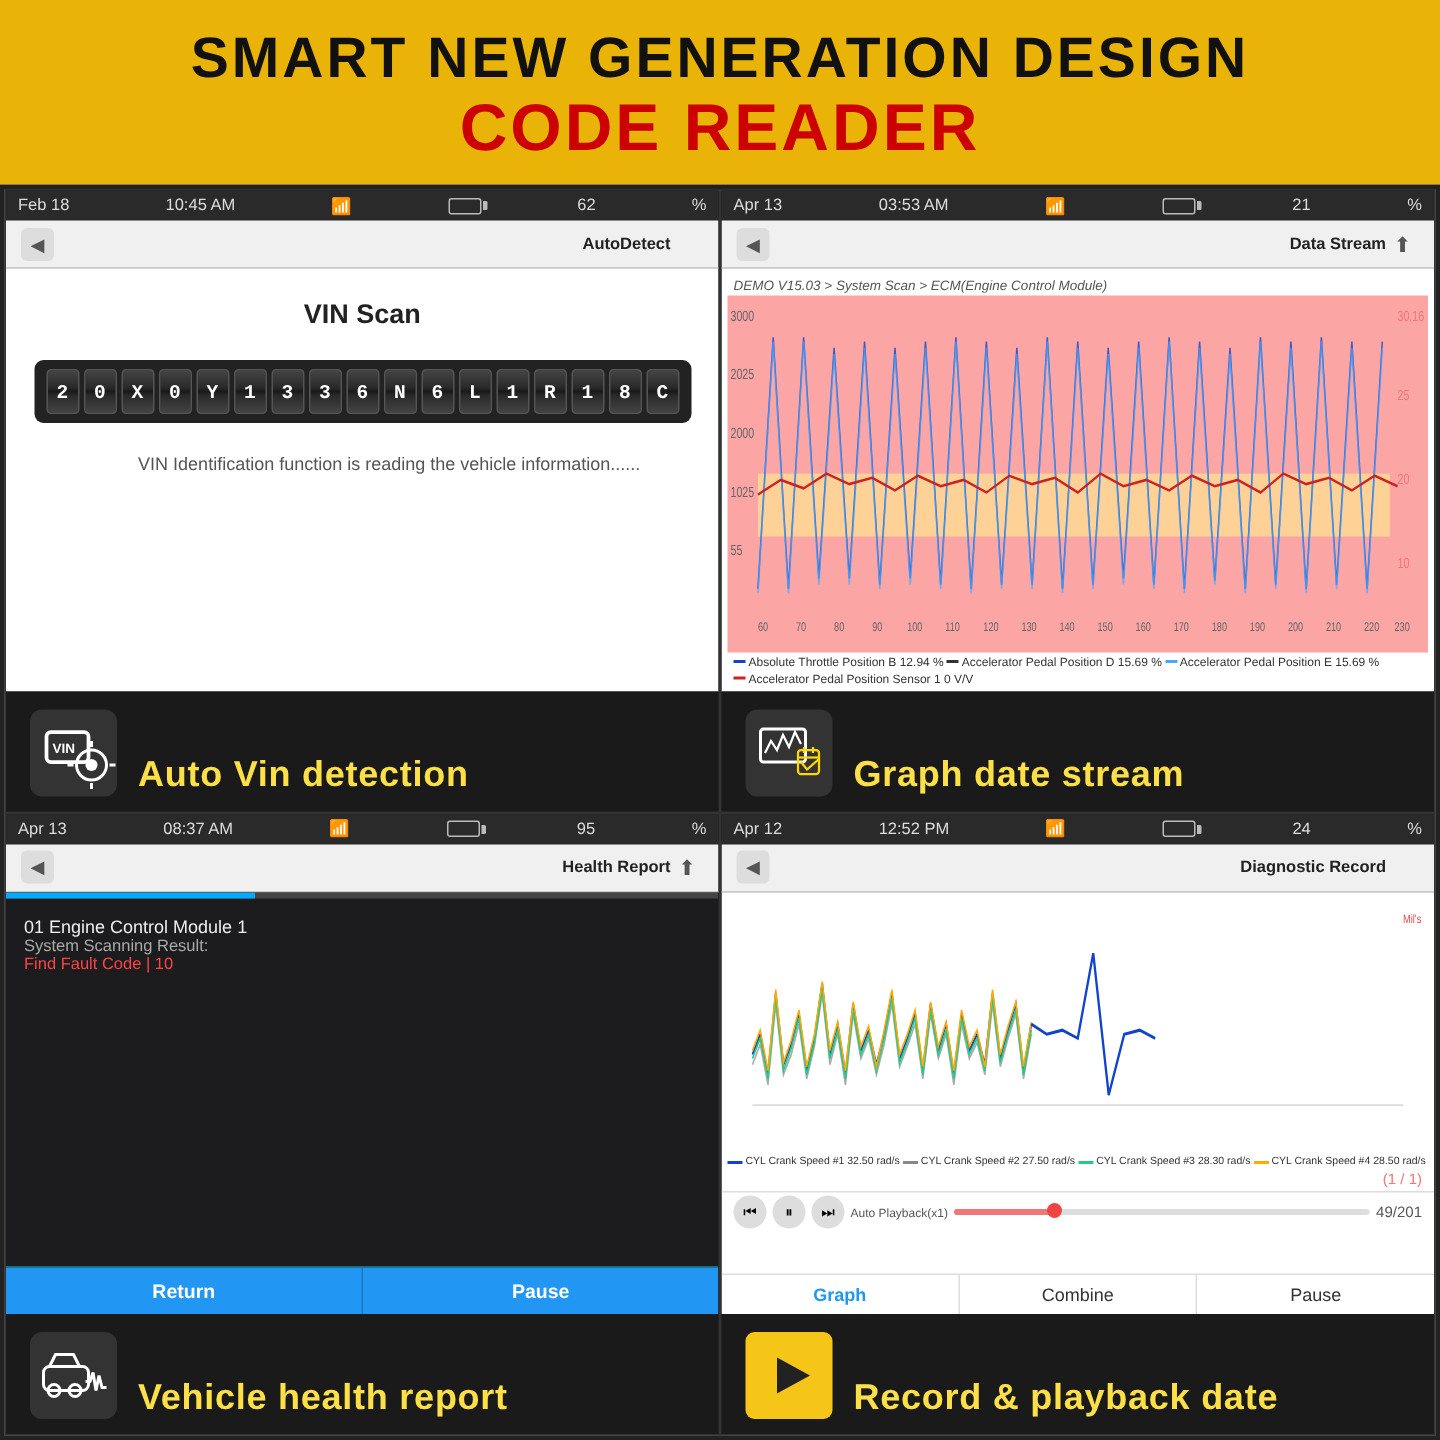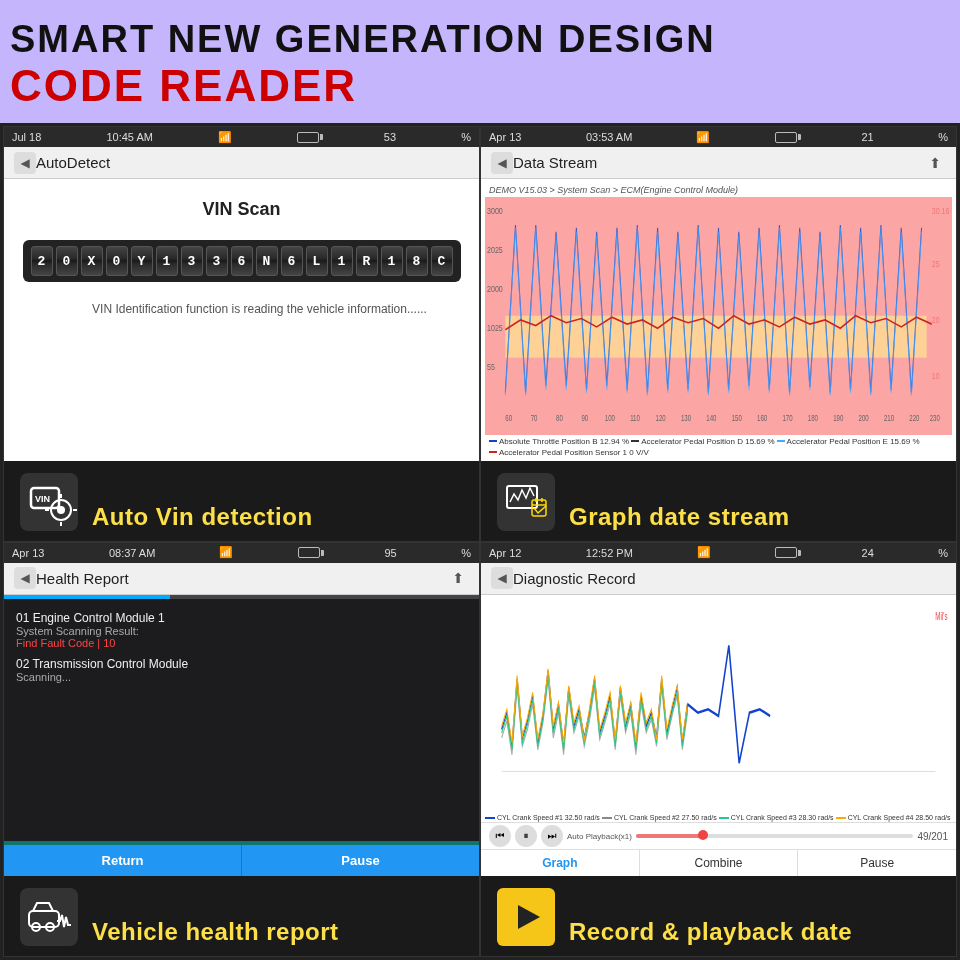--- a/index.html
+++ b/index.html
@@ -14,23 +14,23 @@
     .main-container {
       width: 960px;
       height: 960px;
       display: flex;
       flex-direction: column;
       background: #fff;
     }
 
     
     .header {
-      text-align: left;
+      text-align: center;
       padding: 18px 10px 12px;
-      background: #c4b5fd;
+      background: #eab308;
     }
     .header-line1 {
       font-size: 38px;
       font-weight: 900;
       color: #111;
       letter-spacing: 2px;
       text-transform: uppercase;
       font-family: Arial Black, Arial, sans-serif;
     }
     .header-line2 {
@@ -101,24 +101,24 @@
     .nav-bar {
       background: #f0f0f0;
       display: flex;
       justify-content: space-between;
       align-items: center;
       padding: 4px 10px;
       border-bottom: 1px solid #ccc;
       min-height: 32px;
     }
     .nav-title {
-      font-size: 15px;
-      font-weight: normal;
+      font-size: 11px;
+      font-weight: bold;
       color: #222;
-      text-align: left;
+      text-align: right;
       flex: 1;
     }
     .nav-btn {
       width: 22px;
       height: 22px;
       background: #ddd;
       border-radius: 4px;
       display: flex;
       align-items: center;
       justify-content: center;
@@ -250,21 +250,21 @@
     .health-item-sub {
       font-size: 11px;
       color: #aaa;
     }
     .health-item-error {
       font-size: 11px;
       color: #f44;
     }
     .health-buttons {
       display: flex;
-      border-top: 4px solid #0f766e;
+      border-top: 1px solid #0f766e;
     }
     .health-btn {
       flex: 1;
       padding: 8px;
       text-align: center;
       font-size: 13px;
       font-weight: bold;
       color: #fff;
       background: #2196F3;
       cursor: pointer;
@@ -340,20 +340,21 @@
     }
     .playback-count {
       font-size: 10px;
       color: #555;
       flex-shrink: 0;
     }
     .diag-controls {
       display: flex;
       text-align: center;
       border-top: 1px solid #ddd;
+      margin-top: 28px;
     }
     .diag-ctrl-btn {
       flex: 1;
       padding: 6px;
       font-size: 12px;
       color: #333;
       border-right: 1px solid #ddd;
     }
     .diag-ctrl-btn:last-child { border-right: none; }
     .diag-ctrl-btn.active {
@@ -398,25 +399,25 @@
 
   <div class="header">
     <div class="header-line1">SMART NEW GENERATION DESIGN</div>
     <div class="header-line2">CODE READER</div>
   </div>
 
   <div class="grid">
 
     <div class="panel vin-panel">
       <div class="status-bar">
-        <span>Jul 18</span>
+        <span>Feb 18</span>
         <span>10:45 AM</span>
         <span>📶</span>
         <span class="battery-icon"><span class="battery-fill" style="width:62%"></span></span>
-        <span>53</span>%
+        <span>62</span>%
       </div>
       <div class="nav-bar">
         <div class="nav-btn">◀</div>
         <div class="nav-title">AutoDetect</div>
         <div class="nav-btn-right"></div>
       </div>
       <div class="screen-content">
         <div class="vin-scan-title">VIN Scan</div>
         <div class="vin-ticker" id="vin-ticker">
             <span class="vin-digit">2</span>
@@ -569,24 +570,20 @@
       <div class="screen-content">
         <div class="health-progress">
           <div class="health-progress-fill"></div>
         </div>
         <div class="health-body">
           <div class="health-item">
             <div class="health-item-title">01 Engine Control Module 1</div>
             <div class="health-item-sub">System Scanning Result:</div>
             <div class="health-item-error">Find Fault Code | 10</div>
           </div>
-          <div class="health-item">
-            <div class="health-item-title">02 Transmission Control Module</div>
-            <div class="health-item-sub">Scanning...</div>
-          </div>
         </div>
         <div class="health-buttons">
           <div class="health-btn">Return</div>
           <div class="health-btn">Pause</div>
         </div>
       </div>
 
       <div class="feature-bar">
         <div class="feature-icon">
           <svg width="44" height="44" viewBox="0 0 44 44">
@@ -643,20 +640,21 @@
           </div>
           <div class="legend-item">
             <span class="legend-dot" style="background:#22cc88; display:inline-block; width:10px; height:2px;"></span>
             <span style="font-size:7px;">CYL Crank Speed #3 28.30 rad/s</span>
           </div>
           <div class="legend-item">
             <span class="legend-dot" style="background:#ffaa00; display:inline-block; width:10px; height:2px;"></span>
             <span style="font-size:7px;">CYL Crank Speed #4 28.50 rad/s</span>
           </div>
         </div>
+        <div class="diag-pagination">(1 / 1)</div>
         <div class="diag-playback">
           <div class="play-btn">⏮</div>
           <div class="play-btn">⏸</div>
           <div class="play-btn">⏭</div>
           <span style="font-size:8px;color:#555;">Auto Playback(x1)</span>
           <div class="playback-bar">
             <div class="playback-fill"></div>
             <div class="playback-thumb"></div>
           </div>
           <span class="playback-count">49/201</span>

